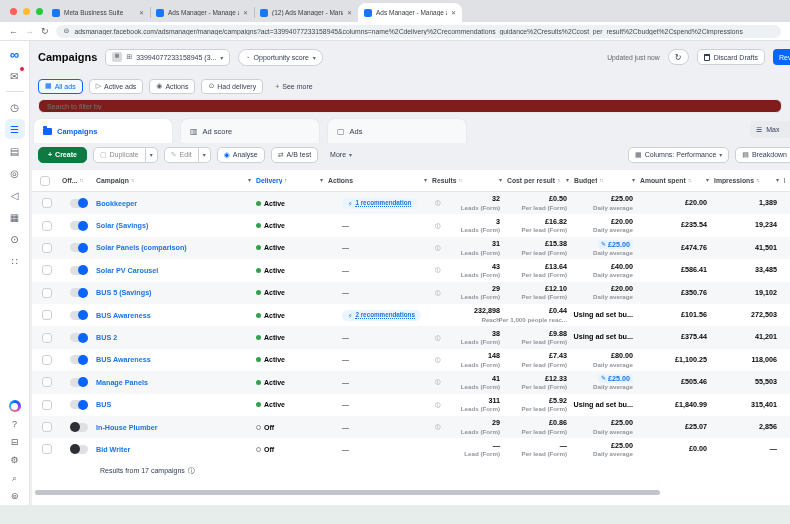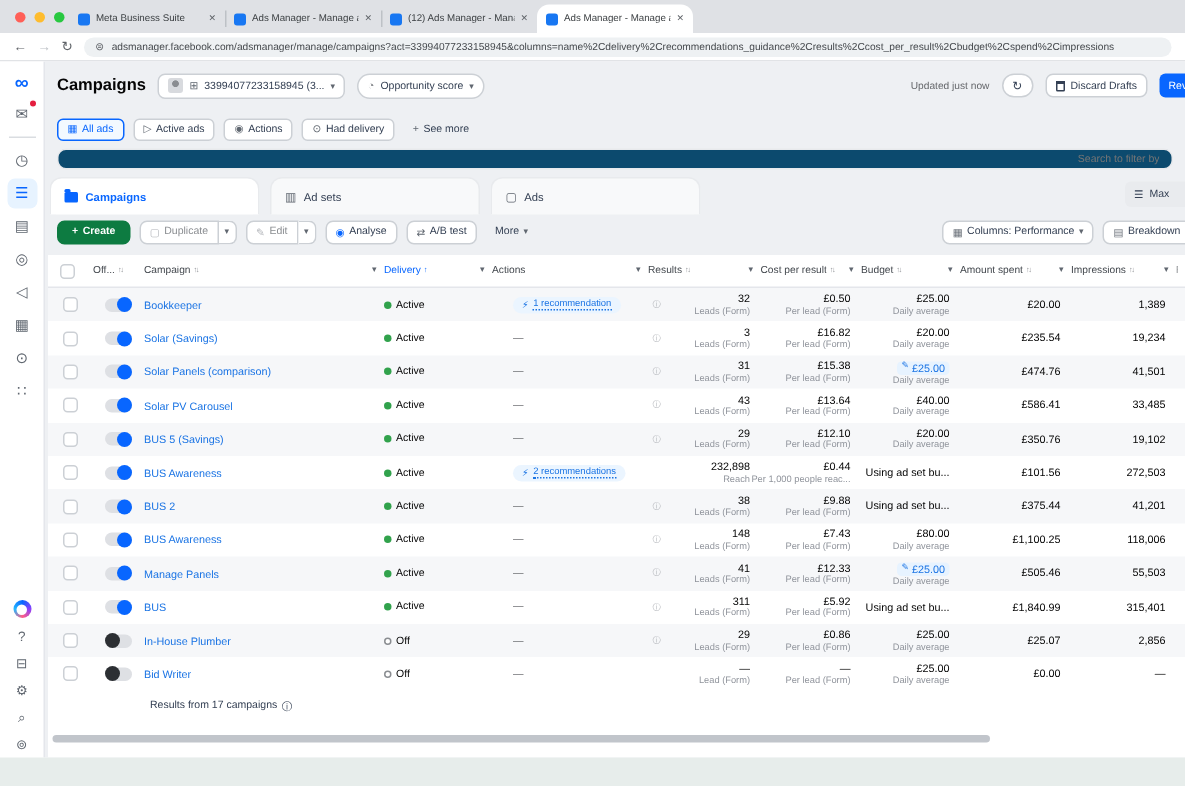--- a/index.html
+++ b/index.html
@@ -63,23 +63,23 @@
 
   
   .filters { position:absolute; left:38px; top:78px; height:16px; display:flex; gap:6px; align-items:center; }
   .fpill { height:15px; background:#fff; border:1px solid #ccd0d5; border-radius:4px;
     display:inline-flex; align-items:center; gap:3px; padding:0 6px; font-size:7px; color:#344054; white-space:nowrap; }
   .fpill .fi { font-size:7px; color:#606770; }
   .fpill.sel { border-color:#0866ff; color:#0866ff; background:#f3f9ff; }
   .fpill.sel .fi { color:#0866ff; }
   .fpill.plain { border:none; background:transparent; }
 
-  .searchbar { position:absolute; left:38px; top:99px; right:8px; height:14px; background:#0c4a6e;
+  .searchbar { position:absolute; left:38px; top:99px; right:8px; height:14px; background:#7f1d1d;
     border:1px solid #e7e9ec; border-radius:6px; font-size:7px; color:#90949c; padding:0 8px;
-    font-family:inherit; outline:none;text-align:right; }
+    font-family:inherit; outline:none; }
 
   
   .ltabs { position:absolute; left:33px; top:118px; height:25px; display:flex; gap:7px; }
   .ltab { width:140px; background:#f8f9fa; border:1px solid #e8eaed; border-bottom:none;
     border-radius:8px 8px 0 0; display:flex; align-items:center; gap:5px; padding-left:9px;
     font-size:7.5px; color:#344054; }
   .ltab.sel { background:#fff; color:#0866ff; font-weight:bold; }
   .folder { width:9px; height:7px; background:#0866ff; border-radius:1px; position:relative; flex:none; }
   .folder::before { content:''; position:absolute; top:-2px; left:0; width:4px; height:2px;
     background:#0866ff; border-radius:1px 1px 0 0; }
@@ -98,21 +98,21 @@
   .grp { display:inline-flex; }
   .grp .btn:first-child { border-radius:5px 0 0 5px; }
   .grp .btn:last-child { border-radius:0 5px 5px 0; border-left:none; padding:0 4px; }
   .btn.green { background:#0d7b41; border-color:#0d7b41; color:#fff; font-weight:bold; padding:0 9px; }
   .btn.text { border:none; background:transparent; }
   .tspace { flex:1; }
   .brk { margin-right:-10px; }
 
   
   .tablebg { position:absolute; left:32px; top:170px; right:0; height:335px; background:#fff; }
-  .grid { display:grid; grid-template-columns:30px 34px 160px 72px 104px 75px 67px 66px 74px 70px minmax(0,1fr); }
+  .grid { display:grid; grid-template-columns:30px 34px 160px 72px 104px 75px 67px 66px 74px 70px minmax(0,1fr);font-weight:bold; }
   .thead { height:22px; border-bottom:1px solid #e4e6eb; align-items:center; }
   .th { display:flex; align-items:center; gap:2px; font-size:6.8px; color:#42474d;
     padding-right:5px; line-height:1.1; }
   .th .lbl { overflow:hidden; }
   .th .sort { font-size:5px; color:#8a8d91; letter-spacing:-1px; flex:none; }
   .th .hcaret { margin-left:auto; font-size:6px; color:#606770; flex:none; }
   .th.active, .th.active .sort { color:#0866ff; }
   .cb { width:10px; height:10px; background:#fff; border:1px solid #ccd0d5; border-radius:3px; margin:0 auto; }
   .row { height:22.4px; align-items:center; }
   .row:nth-child(odd) { background:#f6f7f9; }
@@ -262,21 +262,21 @@
 
 <input class="searchbar" placeholder="Search to filter by" style="">
 
 <div class="ltabs">
     <div class="ltab sel">
       <span class="folder"></span>
       <span>Campaigns</span>
     </div>
     <div class="ltab">
       <span class="gi">▥</span>
-      <span>Ad sets</span>
+      <span>Ad score</span>
     </div>
     <div class="ltab">
       <span class="gi">▢</span>
       <span>Ads</span>
     </div>
   </div>
 <div class="maxbtn">
   <span>☰</span>
   <span>Max</span>
 </div>

